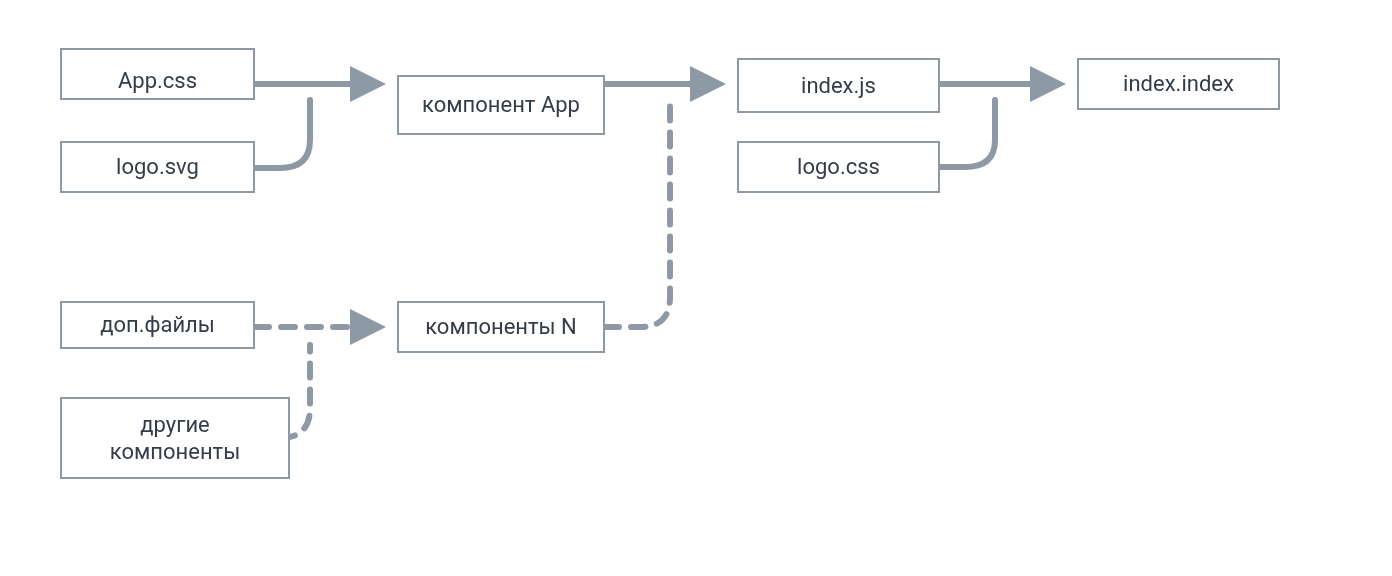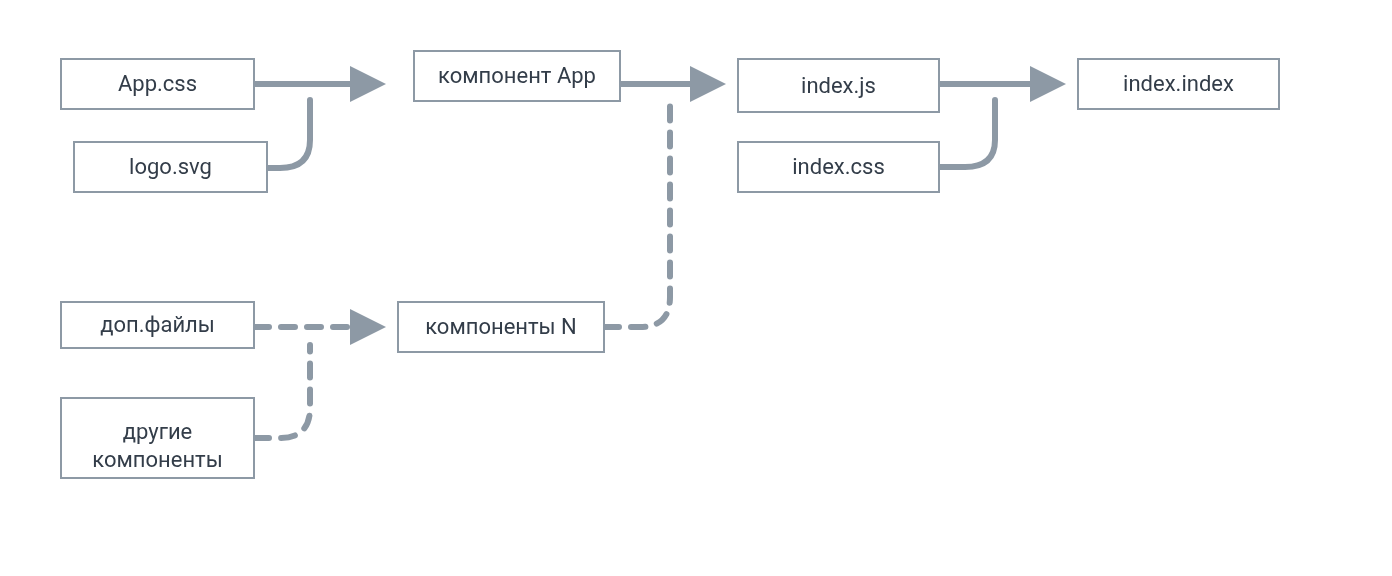--- a/index.html
+++ b/index.html
@@ -53,41 +53,41 @@
 
   <path d="M 940 84 L 1060 84" stroke="#8d99a5" stroke-width="6" fill="none" marker-end="url(#arrowhead)"></path>
 
   <path d="M 940 167 L 965 167 Q 995 167 995 140 L 995 100" stroke="#8d99a5" stroke-width="6" fill="none" stroke-linecap="round"></path>
 
   <path d="M 255 327 L 380 327" stroke="#8d99a5" stroke-width="6" fill="none" stroke-dasharray="14 12" marker-end="url(#arrowhead)" stroke-linecap="round"></path>
 
   <path d="M 255 438 L 280 438 Q 310 438 310 408 L 310 345" stroke="#8d99a5" stroke-width="6" fill="none" stroke-dasharray="14 12" stroke-linecap="round"></path>
 </svg>
 
-<div class="node" style="left:60px; top:58px; width:195px; height:52px;">
+<div class="node" style="left:60px; top:48px; width:195px; height:52px;align-items:flex-end;">
   <span>App.css</span>
 </div>
-<div class="node" style="left:73px; top:141px; width:195px; height:52px;text-align:right;">
+<div class="node" style="left:60px; top:141px; width:195px; height:52px;text-align:right;">
   <span>logo.svg</span>
 </div>
-<div class="node" style="left:397px; top:50px; width:208px; height:52px;margin-left:16px;">
+<div class="node" style="left:397px; top:75px; width:208px; height:60px;">
   <span>компонент App</span>
 </div>
 <div class="node" style="left:737px; top:58px; width:203px; height:55px;">
   <span>index.js</span>
 </div>
 <div class="node" style="left:737px; top:141px; width:203px; height:52px;">
-  <span>index.css</span>
+  <span>logo.css</span>
 </div>
 <div class="node" style="left:1077px; top:58px; width:203px; height:52px;">
   <span>index.index</span>
 </div>
 
 <div class="node" style="left:60px; top:301px; width:195px; height:48px;">
   <span>доп.файлы</span>
 </div>
-<div class="node" style="left:60px; top:397px; width:195px; height:82px; white-space:pre-line;align-items:flex-end;">
+<div class="node" style="left:60px; top:397px; width:230px; height:82px; white-space:pre-line;">
   <span>другие
 компоненты</span>
 </div>
 <div class="node" style="left:397px; top:301px; width:208px; height:52px;">
   <span>компоненты N</span>
 </div>
 
 </body></html>

